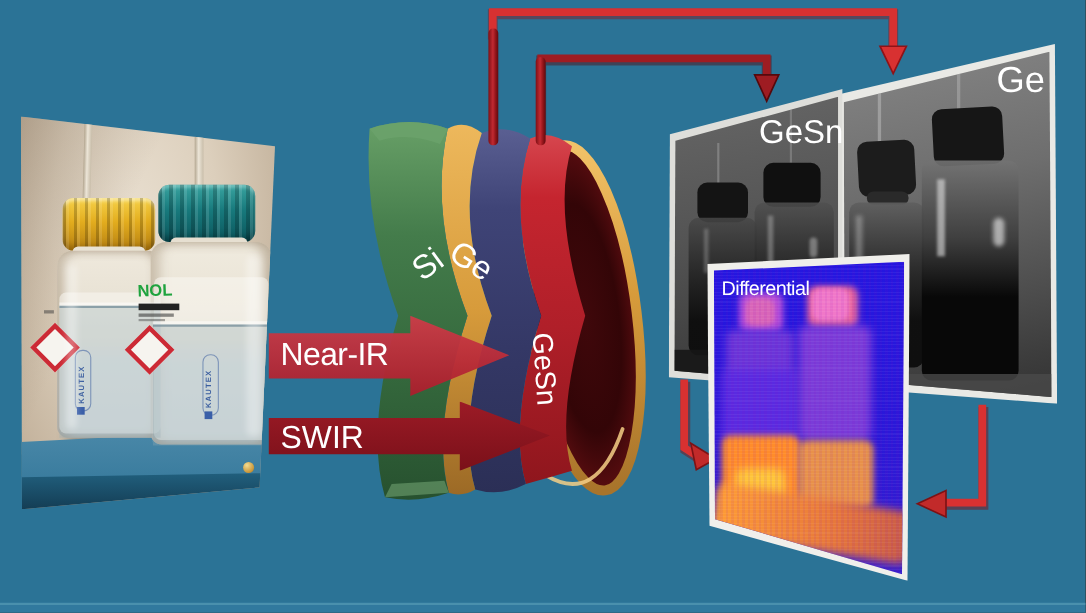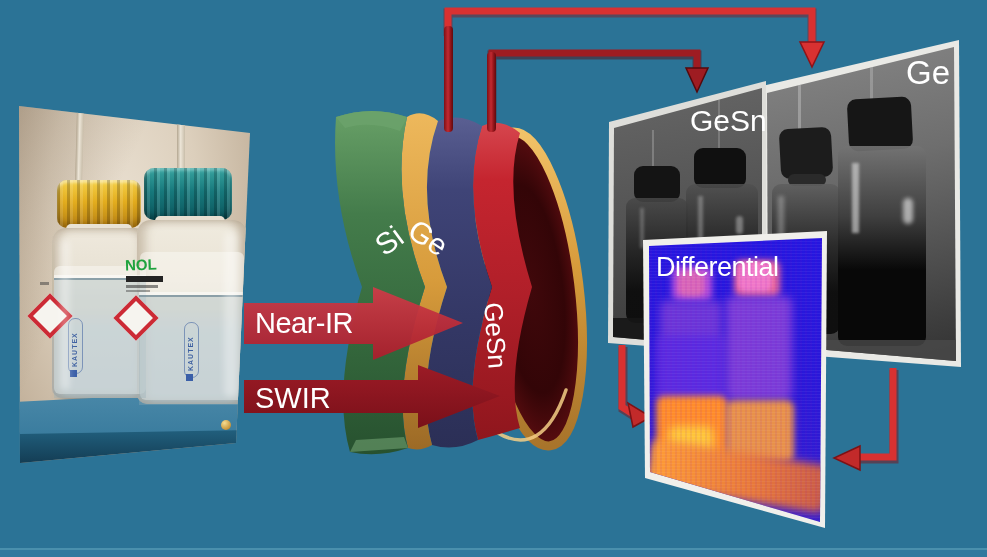--- a/index.html
+++ b/index.html
@@ -105,21 +105,21 @@
     background:linear-gradient(170deg,#808080 0%,#6d6d6d 20%,#545454 45%,#313131 70%,#191919 92%);}
   .diff-border{clip-path:polygon(643px 240px,827px 231px,825px 528px,645px 478px);background:#f0efeb;}
   .diff-content{clip-path:polygon(649px 246px,822px 238px,820px 522px,650px 472px);
     background:linear-gradient(175deg,#2a1ce6 0%,#2316e2 40%,#2a18d8 72%,#3a20c8 100%);}
   .diff-noise{clip-path:polygon(649px 246px,822px 238px,820px 522px,650px 472px);
     background:repeating-linear-gradient(0deg,rgba(255,255,255,.05) 0 1px,rgba(0,0,0,0) 1px 3px),
                repeating-linear-gradient(90deg,rgba(140,0,190,.08) 0 2px,rgba(0,0,0,0) 2px 5px);}
   .img-label{color:#fff;}
   .gesn-img-label{left:690px;top:104px;font-size:30px;}
   .ge-img-label{left:906px;top:54px;font-size:33px;}
-  .diff-img-label{left:656px;top:252px;font-size:27px;letter-spacing:-.5px;}
+  .diff-img-label{left:656px;top:252px;font-size:18px;letter-spacing:-.5px;}
   
   .gs{border-radius:9px;}
   .gtube{background:rgba(200,200,200,.45);}
   
   .th{filter:blur(3px);border-radius:8px;}
 </style>
 </head>
 <body>
 
 <div class="canvas">

